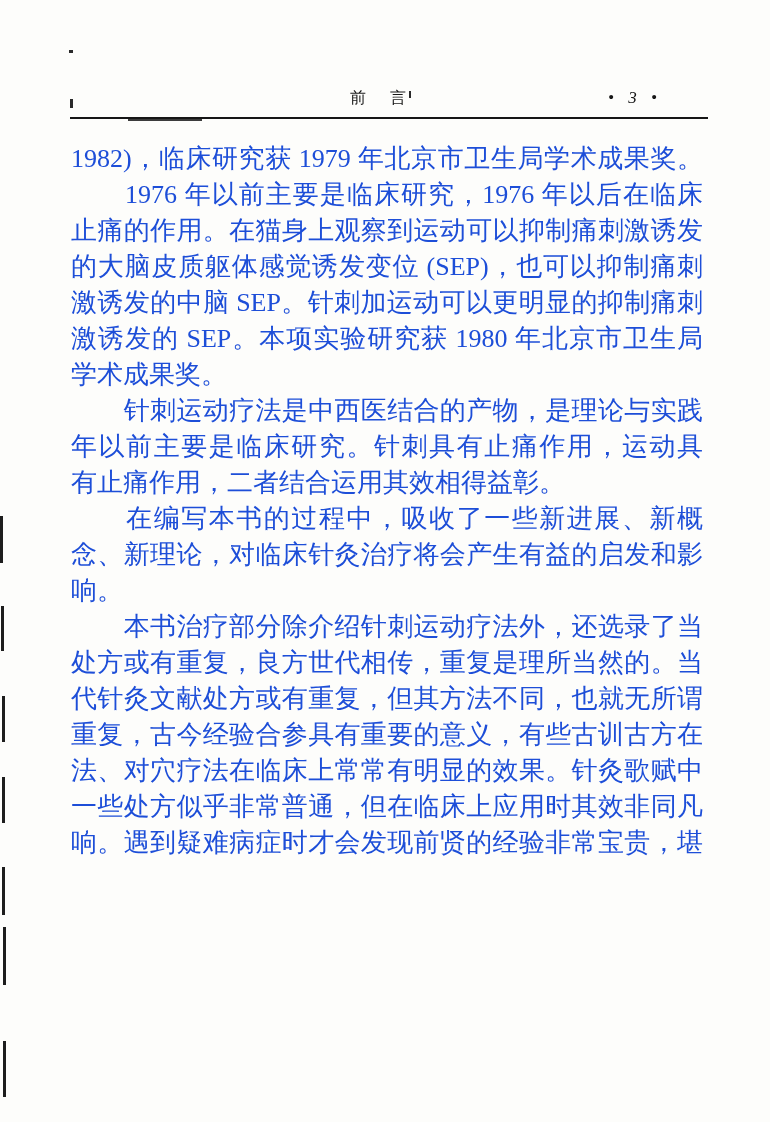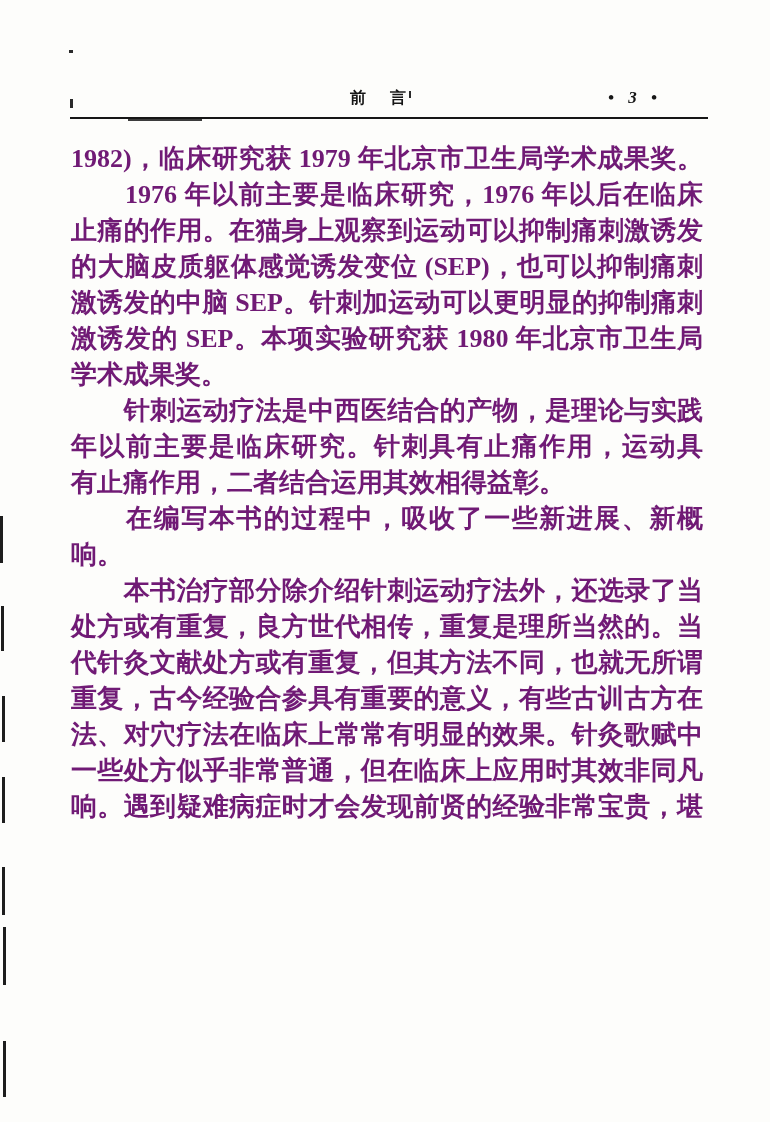--- a/index.html
+++ b/index.html
@@ -8,21 +8,20 @@
     background: #ffffff;
   }
   .page {
     position: relative;
     width: 770px;
     height: 1122px;
     background: #fdfdfb;
     overflow: hidden;
     font-family: "Liberation Serif", "DejaVu Serif", serif;
     color: #1a1a1a;
-    font-weight: bold;
   }
   
   .chapter-title {
     position: absolute;
     top: 88px;
     left: 350px;
     width: 80px;
     font-size: 16px;
     letter-spacing: 4px;
     white-space: pre;
@@ -62,21 +61,21 @@
     left: 71px;
     top: 141px;
     width: 632px;
   }
   .line {
     height: 36px;
     line-height: 36px;
     font-size: 26px;
     text-align: justify;
     text-align-last: justify;
-    color: #701a75;
+    color: #1d4ed8;
   }
   .line.short {
     text-align: right;
     text-align-last: left;
   }
   
   .mark {
     position: absolute;
     width: 3px;
     background: #1d1d1d;
@@ -124,20 +123,21 @@
     <div class="line">　　1976 年以前主要是临床研究，1976 年以后在临床</div>
     <div class="line">止痛的作用。在猫身上观察到运动可以抑制痛刺激诱发</div>
     <div class="line">的大脑皮质躯体感觉诱发变位 (SEP)，也可以抑制痛刺</div>
     <div class="line">激诱发的中脑 SEP。针刺加运动可以更明显的抑制痛刺</div>
     <div class="line">激诱发的 SEP。本项实验研究获 1980 年北京市卫生局</div>
     <div class="line short">学术成果奖。</div>
     <div class="line">　　针刺运动疗法是中西医结合的产物，是理论与实践</div>
     <div class="line">年以前主要是临床研究。针刺具有止痛作用，运动具</div>
     <div class="line short">有止痛作用，二者结合运用其效相得益彰。</div>
     <div class="line">　　在编写本书的过程中，吸收了一些新进展、新概</div>
+    <div class="line">念、新理论，对临床针灸治疗将会产生有益的启发和影</div>
     <div class="line short">响。</div>
     <div class="line">　　本书治疗部分除介绍针刺运动疗法外，还选录了当</div>
     <div class="line">处方或有重复，良方世代相传，重复是理所当然的。当</div>
     <div class="line">代针灸文献处方或有重复，但其方法不同，也就无所谓</div>
     <div class="line">重复，古今经验合参具有重要的意义，有些古训古方在</div>
     <div class="line">法、对穴疗法在临床上常常有明显的效果。针灸歌赋中</div>
     <div class="line">一些处方似乎非常普通，但在临床上应用时其效非同凡</div>
     <div class="line">响。遇到疑难病症时才会发现前贤的经验非常宝贵，堪</div>
   </div>
 

